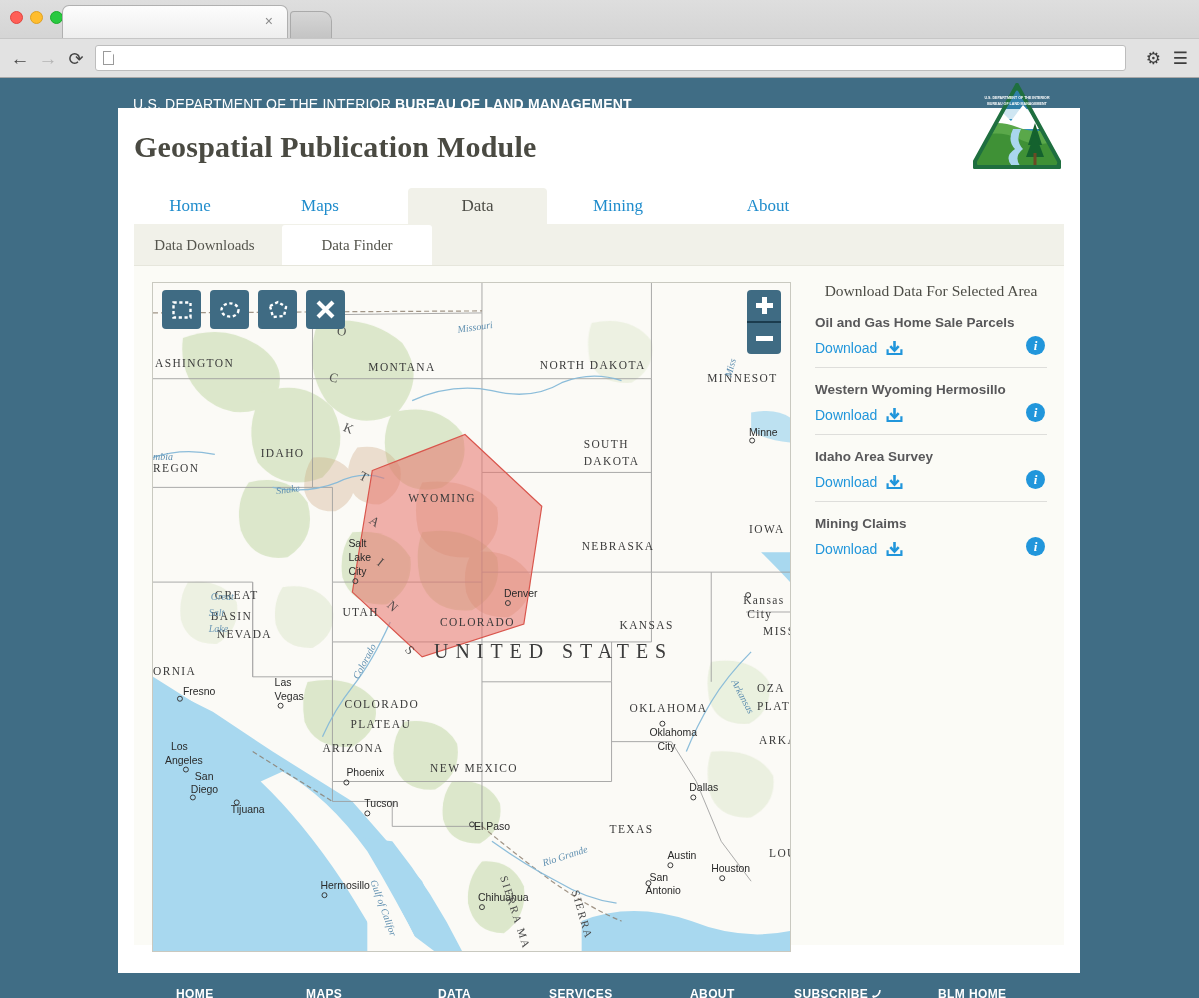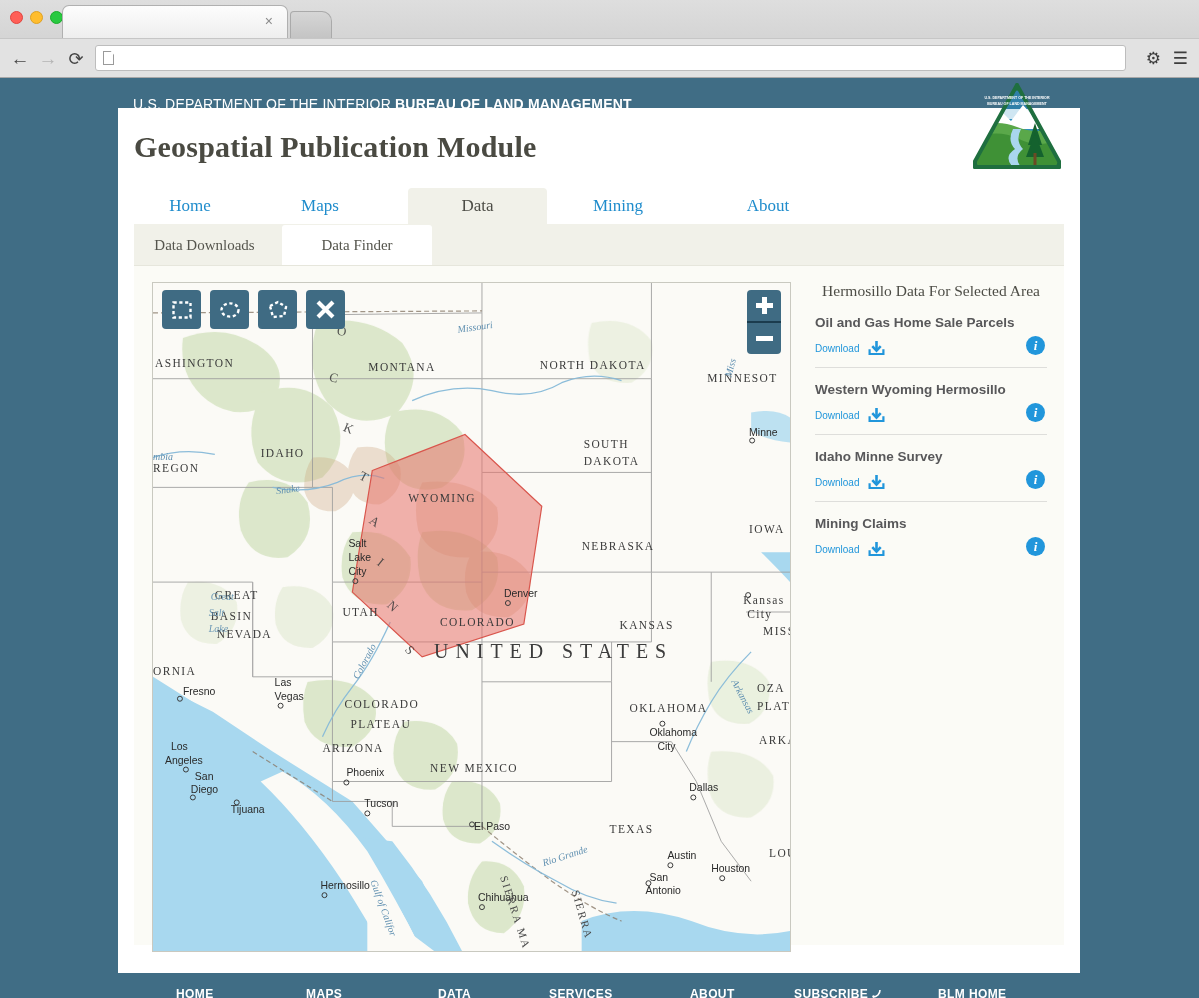--- a/index.html
+++ b/index.html
@@ -159,21 +159,21 @@
   
   .data-panel { position: absolute; left: 681px; top: 16px; width: 232px; }
   .panel-heading {
     font-family: "Liberation Serif", serif;
     font-size: 15.5px; color: #4d4d46; text-align: center; margin-bottom: 15px;
   }
   .data-item { border-bottom: 1px solid #dededb; padding-bottom: 11px; margin-bottom: 14px; position: relative; }
   .data-item:last-child { border-bottom: none; }
   .data-title { font-size: 13.5px; font-weight: 700; color: #58585a; margin-bottom: 10px; }
   .data-row { display: flex; align-items: center; }
-  .dl-link { font-size: 10px; color: #2196db; text-decoration: none; cursor: pointer; }
+  .dl-link { font-size: 14px; color: #2196db; text-decoration: none; cursor: pointer; }
   .dl-icon { margin-left: 9px; display: inline-flex; cursor: pointer; }
   .info-badge {
     position: absolute; right: 2px; bottom: 12px;
     width: 19px; height: 19px; border-radius: 50%; background: #2196db;
     color: #fff; font-family: "Liberation Serif", serif; font-style: italic;
     font-weight: 700; font-size: 13px;
     display: flex; align-items: center; justify-content: center; cursor: pointer;
   }
 
   
@@ -509,21 +509,21 @@
       </div>
 
       <div class="zoom-ctrl">
         <div class="zoom-btn plus"></div>
         <div class="zoom-sep"></div>
         <div class="zoom-btn minus"></div>
       </div>
     </div>
 
     <div class="data-panel">
-      <div class="panel-heading">Hermosillo Data For Selected Area</div>
+      <div class="panel-heading">Download Data For Selected Area</div>
       <div id="dataList">
           <div class="data-item">
             <div class="data-title">Oil and Gas Home Sale Parcels</div>
             <div class="data-row">
               <a class="dl-link">Download</a>
               <span class="dl-icon">
                 <svg width="17" height="16" viewBox="0 0 17 16" aria-hidden="true">
                   <path d="M8.5 1 L8.5 9" stroke="#2196db" stroke-width="2.6"></path>
                   <path d="M4.3 6.2 L8.5 10.6 L12.7 6.2" fill="none" stroke="#2196db" stroke-width="2.6"></path>
                   <path d="M1.6 9.2 L1.6 14 L15.4 14 L15.4 9.2" fill="none" stroke="#2196db" stroke-width="2.2"></path>
@@ -540,21 +540,21 @@
                 <svg width="17" height="16" viewBox="0 0 17 16" aria-hidden="true">
                   <path d="M8.5 1 L8.5 9" stroke="#2196db" stroke-width="2.6"></path>
                   <path d="M4.3 6.2 L8.5 10.6 L12.7 6.2" fill="none" stroke="#2196db" stroke-width="2.6"></path>
                   <path d="M1.6 9.2 L1.6 14 L15.4 14 L15.4 9.2" fill="none" stroke="#2196db" stroke-width="2.2"></path>
                 </svg>
               </span>
             </div>
             <div class="info-badge">i</div>
           </div>
           <div class="data-item">
-            <div class="data-title">Idaho Minne Survey</div>
+            <div class="data-title">Idaho Area Survey</div>
             <div class="data-row">
               <a class="dl-link">Download</a>
               <span class="dl-icon">
                 <svg width="17" height="16" viewBox="0 0 17 16" aria-hidden="true">
                   <path d="M8.5 1 L8.5 9" stroke="#2196db" stroke-width="2.6"></path>
                   <path d="M4.3 6.2 L8.5 10.6 L12.7 6.2" fill="none" stroke="#2196db" stroke-width="2.6"></path>
                   <path d="M1.6 9.2 L1.6 14 L15.4 14 L15.4 9.2" fill="none" stroke="#2196db" stroke-width="2.2"></path>
                 </svg>
               </span>
             </div>

